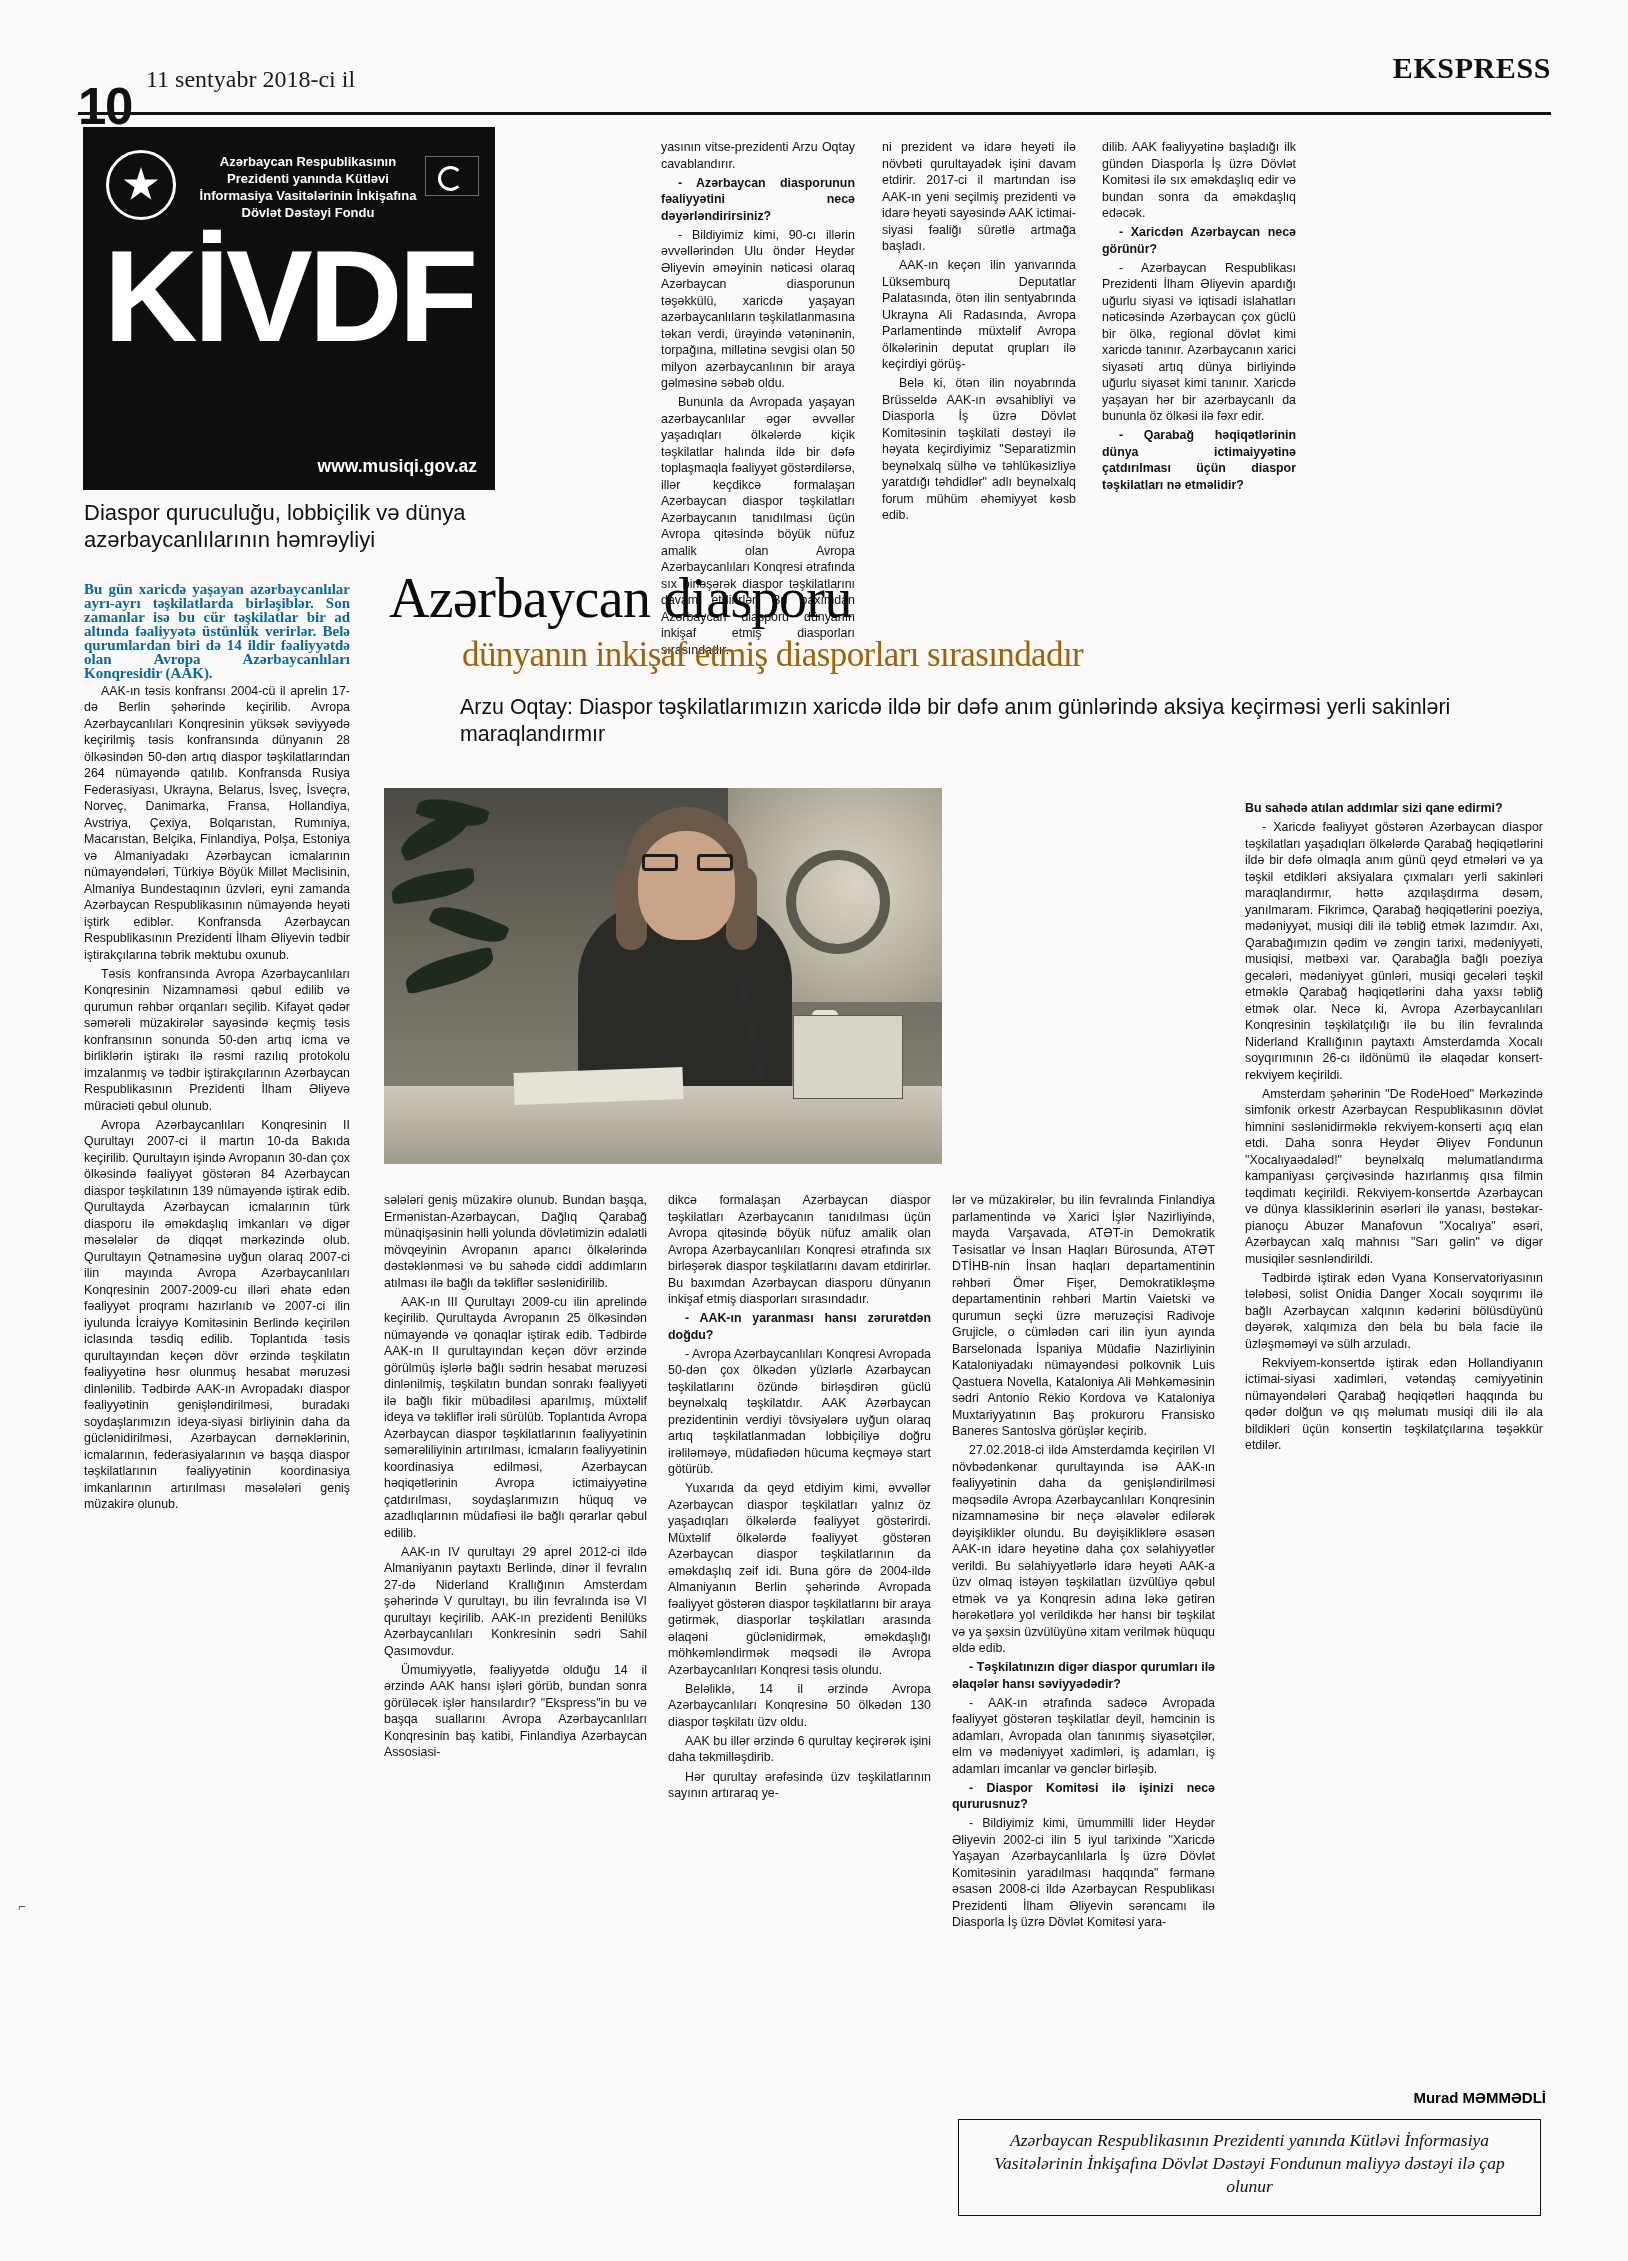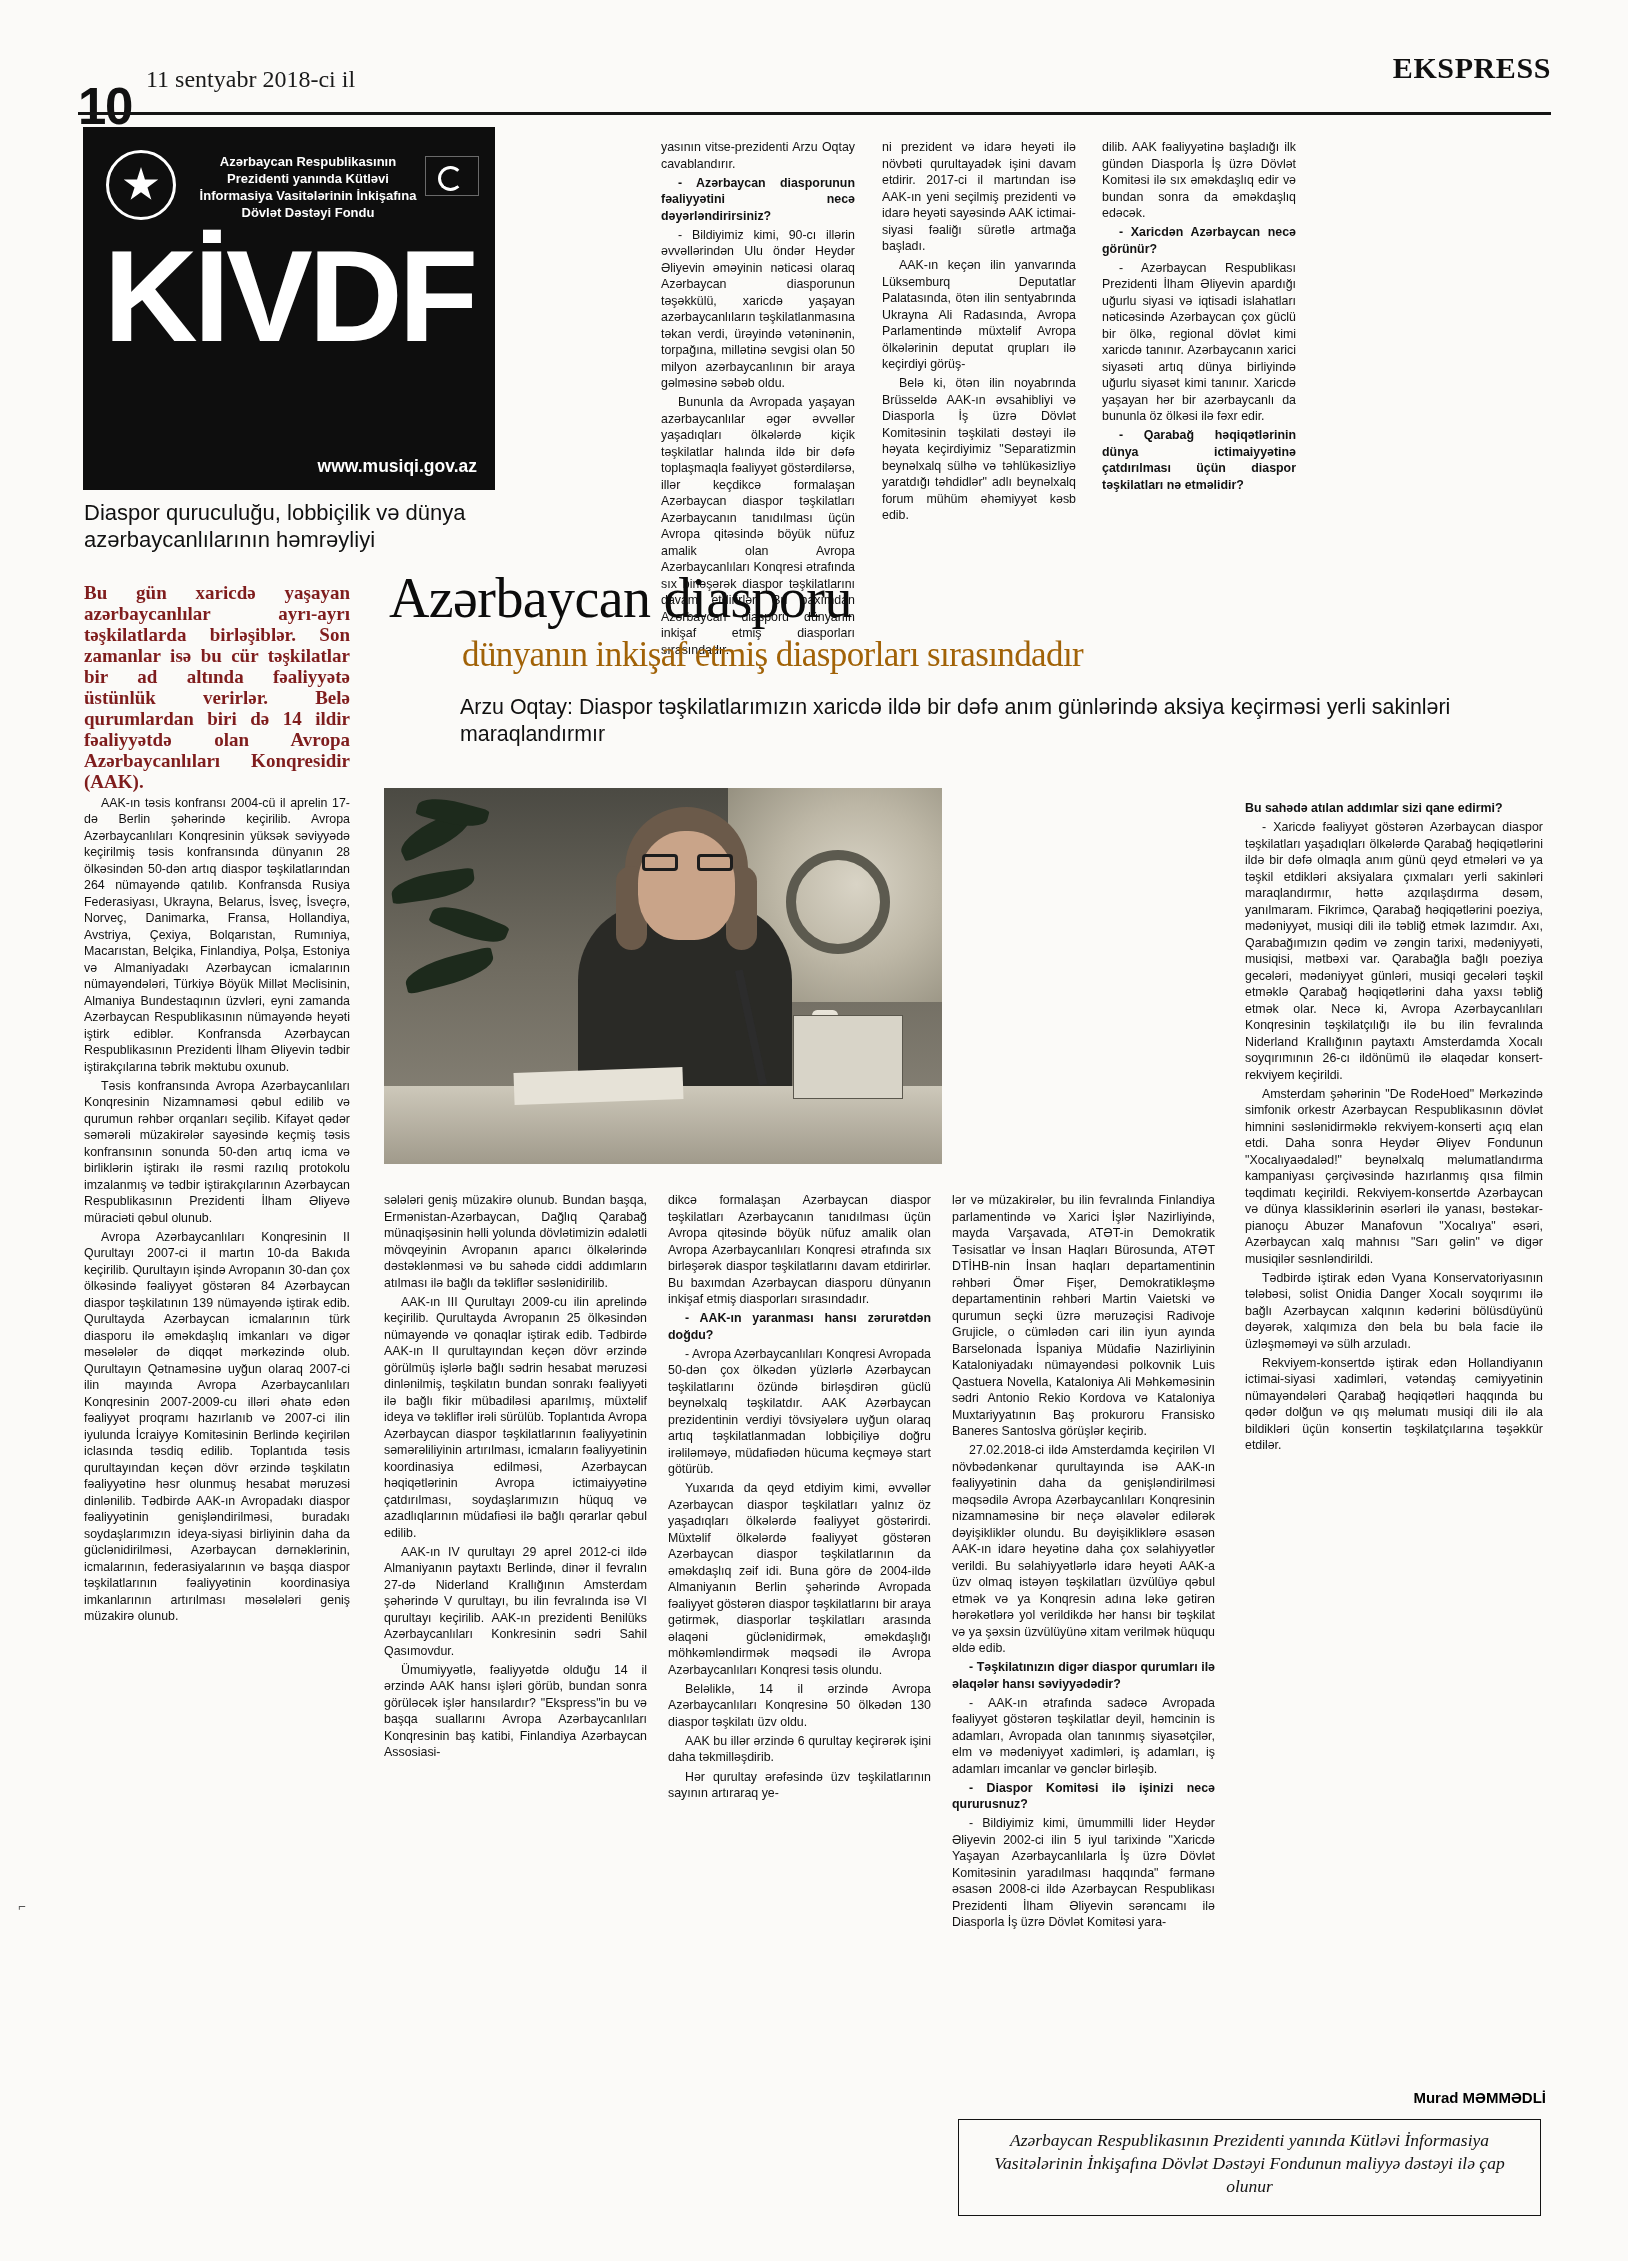--- a/index.html
+++ b/index.html
@@ -122,24 +122,24 @@
     font-family:"Liberation Sans", sans-serif;
   }
 
   
   .lcol {
     position:absolute; left:84px; top:570px; width:266px;
   }
   .lead {
     font-family:"Liberation Serif", serif;
     font-weight:bold;
-    font-size:19px; line-height:21px;
+    font-size:15px; line-height:14px;
     text-align:justify;
     margin:0 0 5.2px 0;
-    color:#7f1d1d;
+    color:#0369a1;
   }
   .lcol-rest { }
 
   
   .tcol {
     position:absolute; top:127px; width:194px;
   }
   .tcol.c1 { left:661px; }
   .tcol.c2 { left:882px; }
   .tcol.c3 { left:1102px; }

